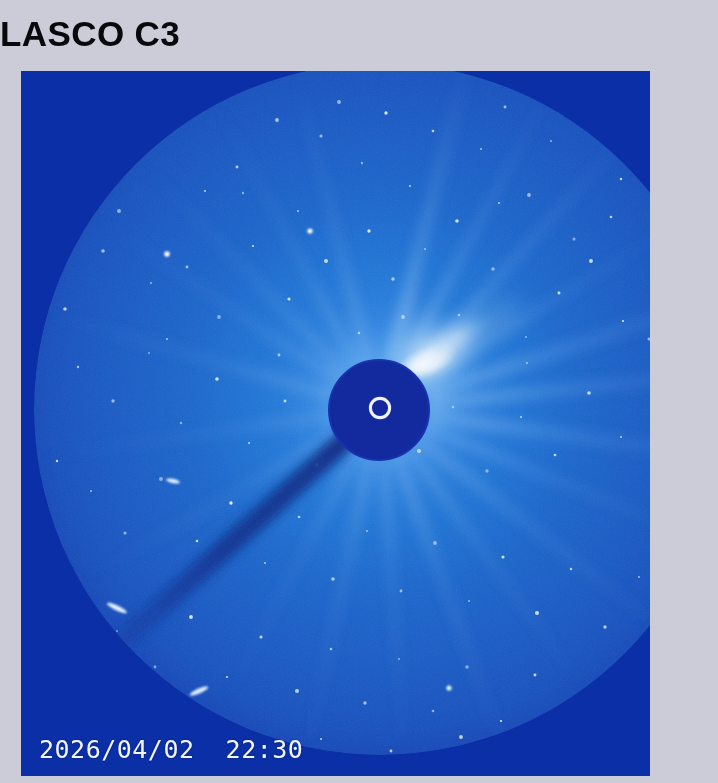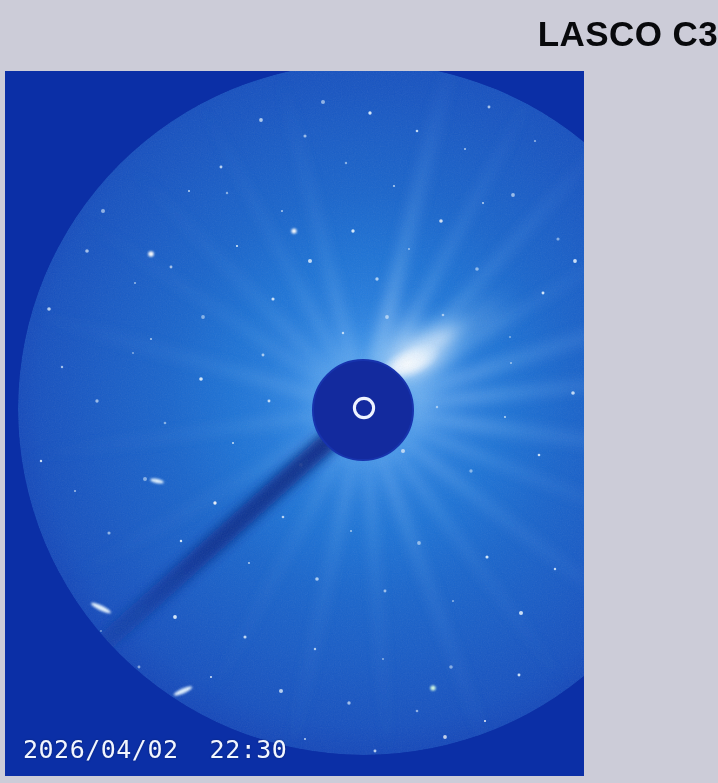--- a/index.html
+++ b/index.html
@@ -19,39 +19,39 @@
     height: 783px;
     background: #ccccd8;
   }
   #title-bar {
     position: absolute;
     left: 0; top: 0;
     width: 718px;
     height: 71px;
     display: flex;
     align-items: center;
-    justify-content: flex-end;
+    justify-content: flex-start;
     background: #ccccd8;
   }
   #page-title {
     font-family: "Liberation Sans", sans-serif;
     font-weight: bold;
     font-size: 35px;
     line-height: 35px;
     color: #08090c;
     letter-spacing: 0.4px;
     margin: 0;
     padding: 0 0 4px 0;
     user-select: none;
   }
   #image-frame {
     position: absolute;
-    left: 5px;
+    left: 21px;
     top: 71px;
-    width: 579px;
+    width: 629px;
     height: 705px;
     background: #0b2fa6;
     overflow: hidden;
   }
   #coronagraph {
     display: block;
     width: 709px;
     height: 705px;
   }
   #timestamp {

